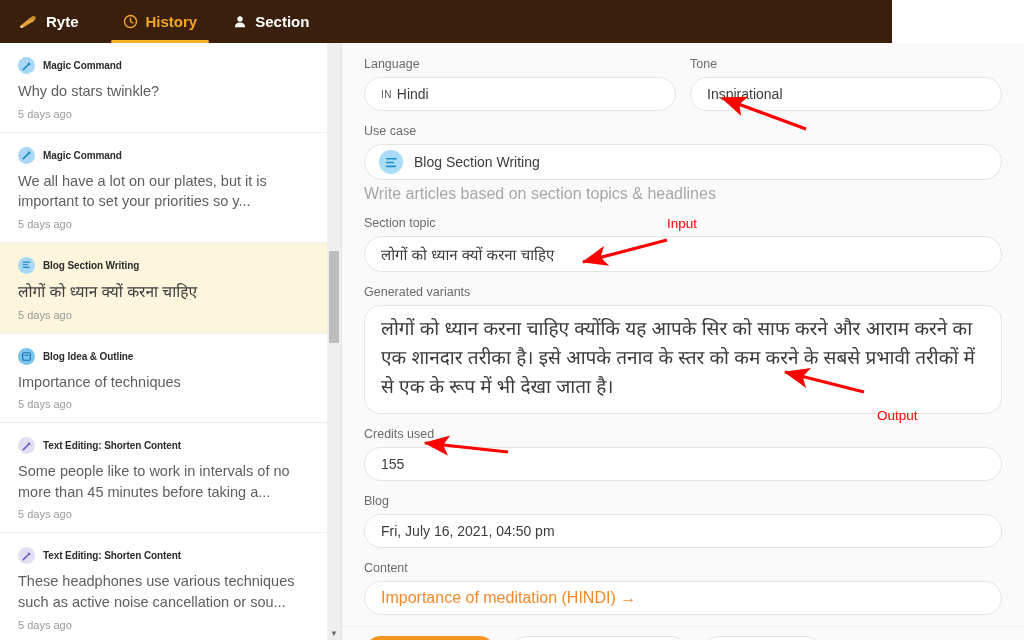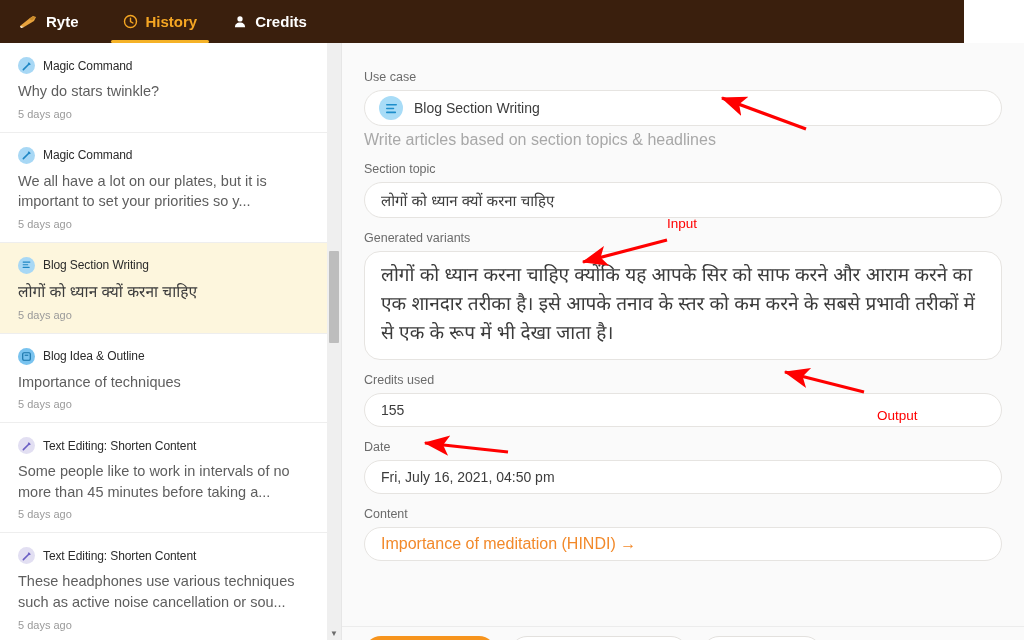--- a/index.html
+++ b/index.html
@@ -7,21 +7,21 @@
     width: 1024px; height: 640px;
     overflow: hidden;
     font-family: "Liberation Sans", "DejaVu Sans", sans-serif;
     background: #ffffff;
     -webkit-font-smoothing: antialiased;
   }
   #app { position: relative; width: 1024px; height: 640px; overflow: hidden; background:#fff; }
 
   
   .topbar {
-    position: absolute; top:0; left:0; width:964px; height:43px;
+    position: absolute; top:0; left:0; width:892px; height:43px;
     background: #3a1f0d;
     display: flex; align-items: stretch;
     padding-left: 14px;
   }
   .nav-item {
     display:flex; align-items:center; gap:8px;
     padding: 0 18px; height: 43px;
     color: #ffffff; font-size: 15px; font-weight: 700;
     position: relative; cursor: pointer; white-space: nowrap;
   }
@@ -46,21 +46,21 @@
   .hist-item.selected { background: #fdf6dd; }
   .hist-head { display:flex; align-items:center; gap:8px; margin-bottom:7px; }
   .hist-badge {
     width:17px; height:17px; border-radius:50%;
     display:inline-flex; align-items:center; justify-content:center;
     flex: 0 0 17px;
   }
   .hist-badge.blue   { background:#a8d8f5; }
   .hist-badge.blue2  { background:#79c3ef; }
   .hist-badge.purple { background:#e2dff2; }
-  .hist-title { font-size:12px; font-weight:400; color:#2b2b2b; letter-spacing:-0.1px; }
+  .hist-title { font-size:10px; font-weight:700; color:#2b2b2b; letter-spacing:-0.1px; }
   .hist-desc {
     font-size:14.5px; color:#5e5e5e; line-height:1.42; margin-bottom:6px;
     font-weight: 400;
   }
   .hist-desc.hindi { font-size:15.5px; color:#3c3c3c; }
   .hist-time { font-size:11px; color:#9a9a9a; }
 
   
   .sbar { position:absolute; top:43px; left:327px; width:14px; height:597px; background:#efefef; }
   .sbar-track { position:absolute; top:0; left:0; width:14px; height:597px; background:#efefef; }
@@ -149,21 +149,21 @@
       <span>History</span>
     </div>
 
     <div class="nav-item">
       <span class="ico">
         <svg width="14" height="15" viewBox="0 0 16 16">
           <circle cx="8" cy="5" r="3" fill="#ffffff"></circle>
           <path d="M2.2 14.5 C2.2 10.6 5 9 8 9 C11 9 13.8 10.6 13.8 14.5 Z" fill="#ffffff"></path>
         </svg>
       </span>
-      <span>Credits</span>
+      <span>Section</span>
     </div>
   </div>
 
   <div class="sidebar" id="history-list">
       <div class="hist-item">
         <div class="hist-head">
           <span class="hist-badge blue">
             <svg width="10" height="10" viewBox="0 0 12 12">
    <path d="M1.6 10.4 L8.4 3.6" stroke="#1e86c4" stroke-width="1.9" stroke-linecap="round"></path>
    <path d="M8.2 1.4 L10.6 3.8 L9.2 5.2 L6.8 2.8 Z" fill="#1e86c4"></path>
@@ -244,20 +244,35 @@
 
   <div class="sbar">
     <div class="sbar-track"></div>
     <div class="sbar-thumb"></div>
     <div class="sbar-arrow">▼</div>
   </div>
   <div class="panel-divider"></div>
 
   <div class="main">
 
+    <div class="row2">
+      <div>
+        <span class="flabel">Language</span>
+        <div class="fbox">
+          <span class="cc">IN</span>
+          <span>Hindi</span>
+        </div>
+      </div>
+      <div>
+        <span class="flabel">Tone</span>
+        <div class="fbox">
+          <span>Inspirational</span>
+        </div>
+      </div>
+    </div>
 
     <div class="gap"></div>
 
     <div class="field">
       <span class="flabel">Use case</span>
       <div class="fbox" style="padding:5px 14px;">
         <span class="usecase-ico">
           <svg width="13" height="11" viewBox="0 0 14 12">
             <rect x="1" y="1" width="12" height="1.7" rx="0.85" fill="#1d8ecb"></rect>
             <rect x="1" y="5.2" width="9" height="1.7" rx="0.85" fill="#1d8ecb"></rect>
@@ -292,21 +307,21 @@
     <div class="field">
       <span class="flabel">Credits used</span>
       <div class="fbox">
         <span>155</span>
       </div>
     </div>
 
     <div class="gap"></div>
 
     <div class="field">
-      <span class="flabel">Date</span>
+      <span class="flabel">Blog</span>
       <div class="fbox">
         <span>Fri, July 16, 2021, 04:50 pm</span>
       </div>
     </div>
 
     <div class="gap"></div>
 
     <div class="field">
       <span class="flabel">Content</span>
       <div class="fbox">

